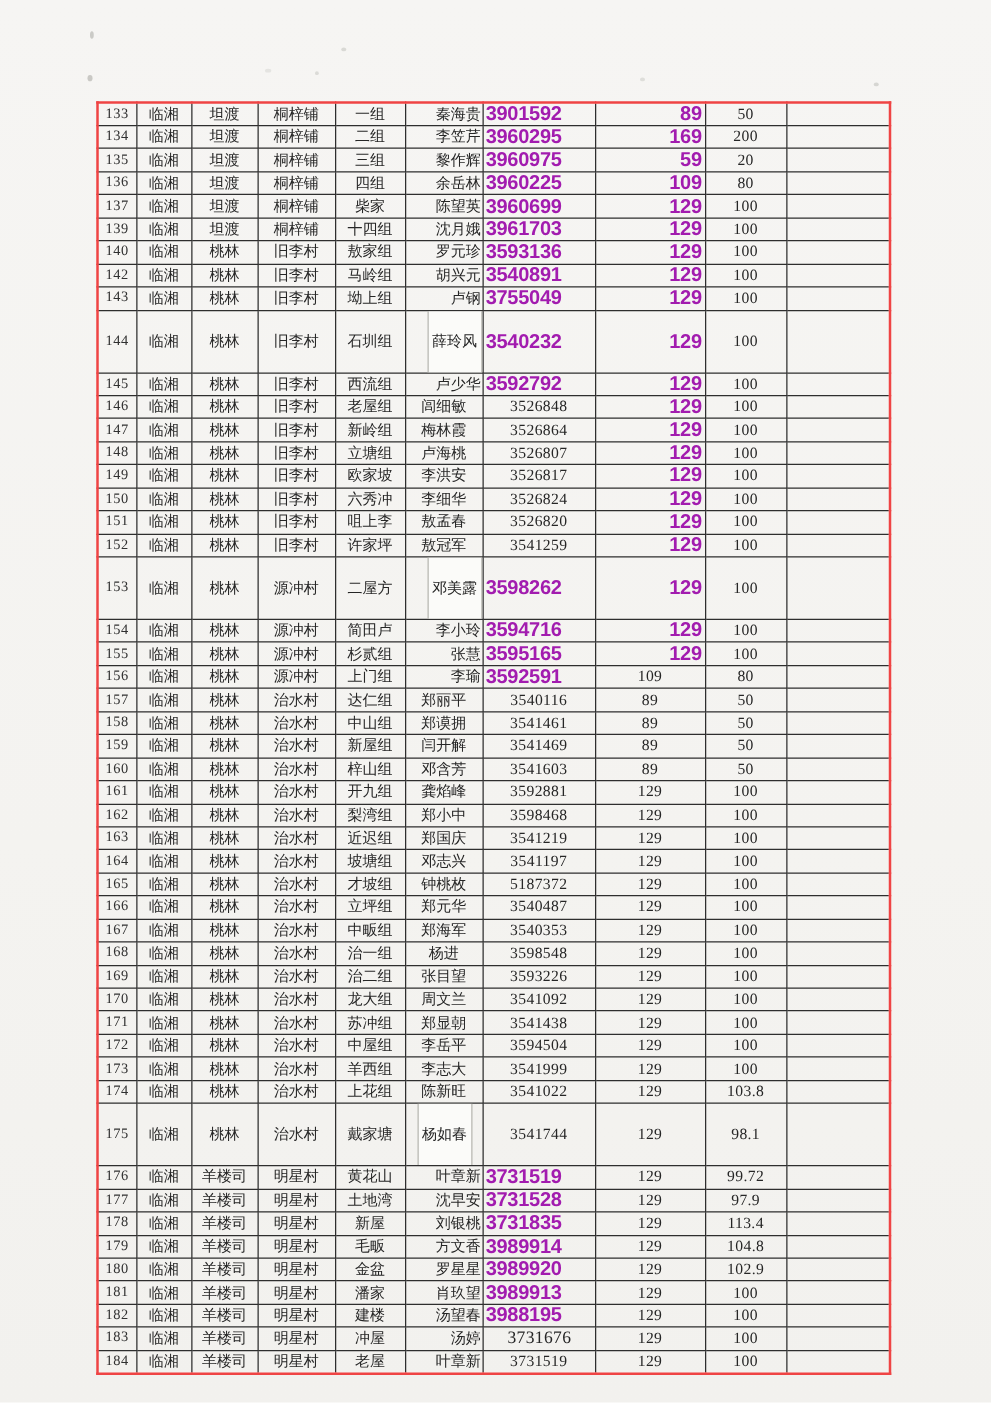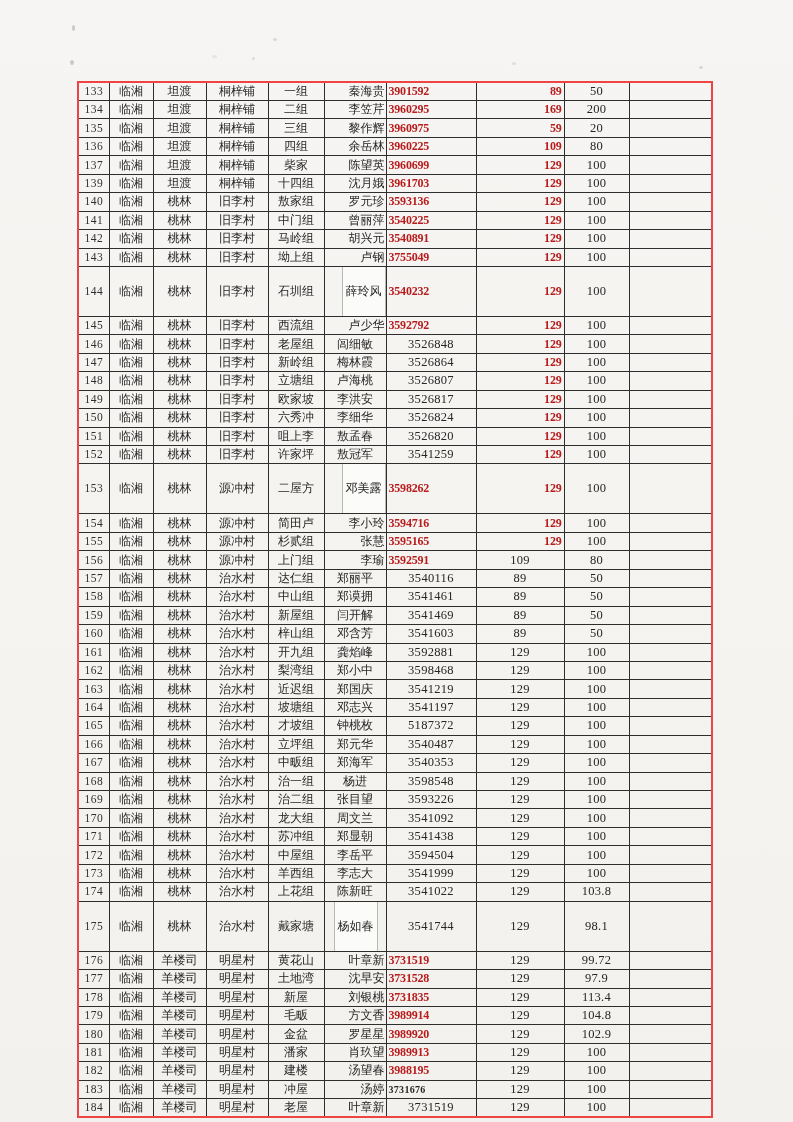--- a/index.html
+++ b/index.html
@@ -20,26 +20,26 @@
     height:18.44px;box-sizing:border-box;
     padding:0 1px;overflow:hidden;white-space:nowrap;
     font-size:12px;line-height:17px;vertical-align:middle;
     color:#262626;
   }
   td.c-num{text-align:center;font-size:11.5px;letter-spacing:.5px;color:#303030;}
   td.c-center{text-align:center;}
   td.c-name{text-align:right;padding-left:3px;}
   td.c-serifnum{text-align:center;font-size:12.5px;letter-spacing:.3px;}
   td.phone-edit,td.fee-edit{
-    font-family:Liberation Serif, serif;
-    font-size:12px;font-weight:700;color:#b91c1c;letter-spacing:-.2px;
+    font-family:Liberation Sans, sans-serif;
+    font-size:16px;font-weight:700;color:#a21caf;letter-spacing:-.2px;
   }
   td.phone-edit{text-align:left;padding-left:2px;}
   td.fee-edit{text-align:right;padding-right:2px;}
-  td.phone-left{text-align:left;padding-left:2px;font-size:10px;letter-spacing:.3px;font-weight:bold;}
+  td.phone-left{text-align:center;padding-left:2px;font-size:14px;letter-spacing:.3px;}
   .boxed{
     display:inline-block;background:#fbfbf9;outline:1px solid #b8b8b2;
     padding:16px 3px;margin-left:1px;
   }
   
   .speck{position:absolute;border-radius:50%;pointer-events:none;}
   .sp1{left:72px;top:25px;width:3px;height:6px;background:#a7a7a2;opacity:.55;}
   .sp2{left:70px;top:60px;width:4px;height:5px;background:#9d9d98;opacity:.5;}
   .sp3{left:273px;top:38px;width:4px;height:3px;background:#c6c6c1;opacity:.6;}
   .sp4{left:252px;top:57px;width:3px;height:3px;background:#c9c9c4;opacity:.6;}
@@ -151,32 +151,20 @@
           <td class="c-center">桃林</td>
           <td class="c-center">旧李村</td>
           <td class="c-center">敖家组</td>
           <td class="c-name">罗元珍</td>
           <td class="phone-edit">3593136</td>
           <td class="fee-edit">129</td>
           <td class="c-serifnum">100</td>
           <td class=""></td>
         </tr>
         <tr>
-          <td class="c-num">141</td>
-          <td class="c-center">临湘</td>
-          <td class="c-center">桃林</td>
-          <td class="c-center">旧李村</td>
-          <td class="c-center">中门组</td>
-          <td class="c-name">曾丽萍</td>
-          <td class="phone-edit">3540225</td>
-          <td class="fee-edit">129</td>
-          <td class="c-serifnum">100</td>
-          <td class=""></td>
-        </tr>
-        <tr>
           <td class="c-num">142</td>
           <td class="c-center">临湘</td>
           <td class="c-center">桃林</td>
           <td class="c-center">旧李村</td>
           <td class="c-center">马岭组</td>
           <td class="c-name">胡兴元</td>
           <td class="phone-edit">3540891</td>
           <td class="fee-edit">129</td>
           <td class="c-serifnum">100</td>
           <td class=""></td>

